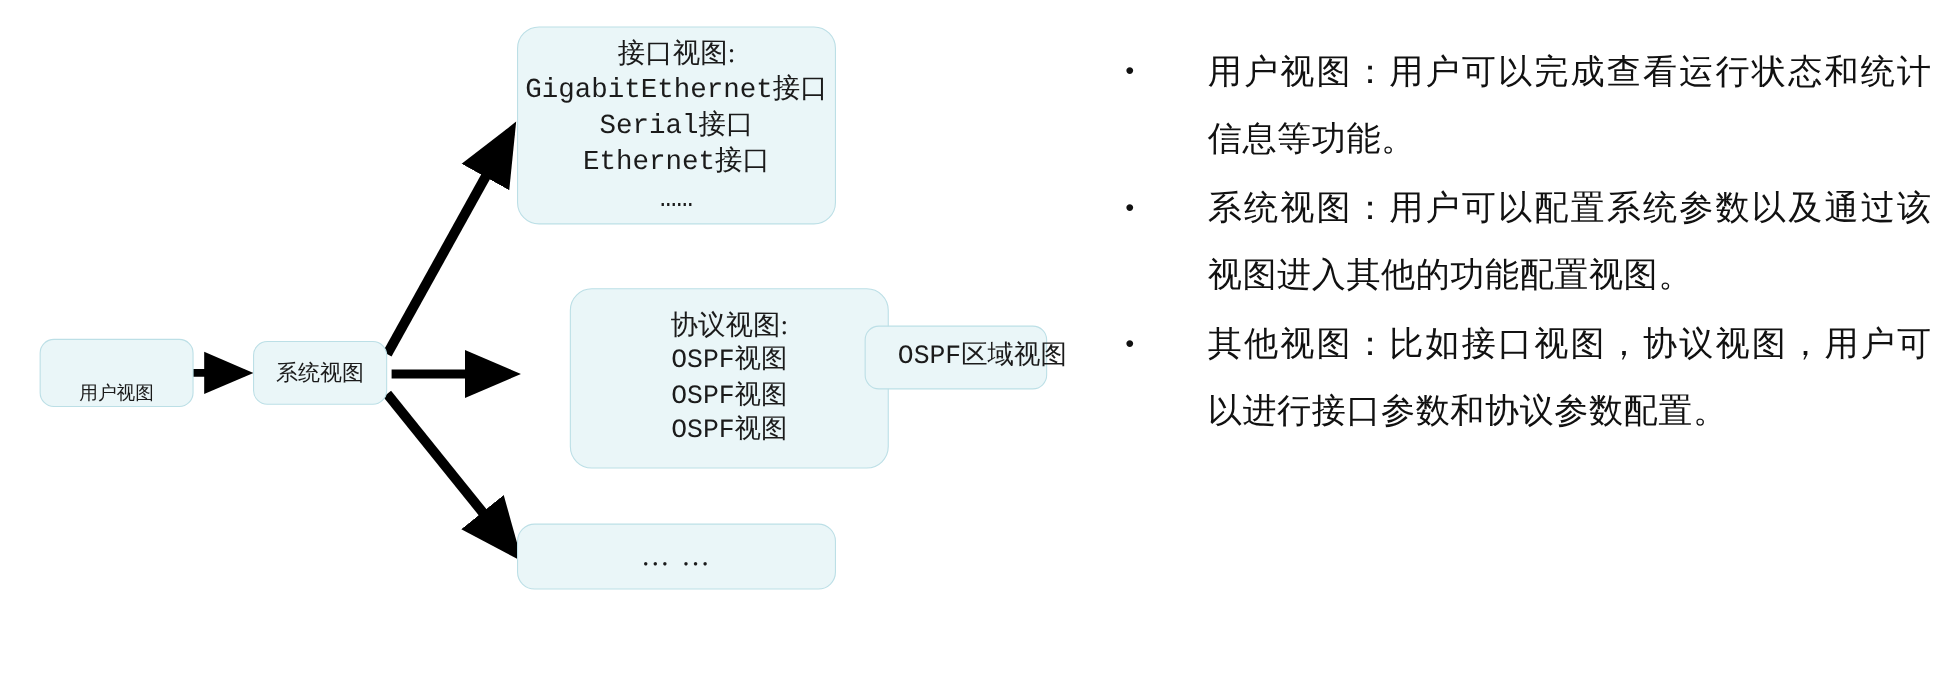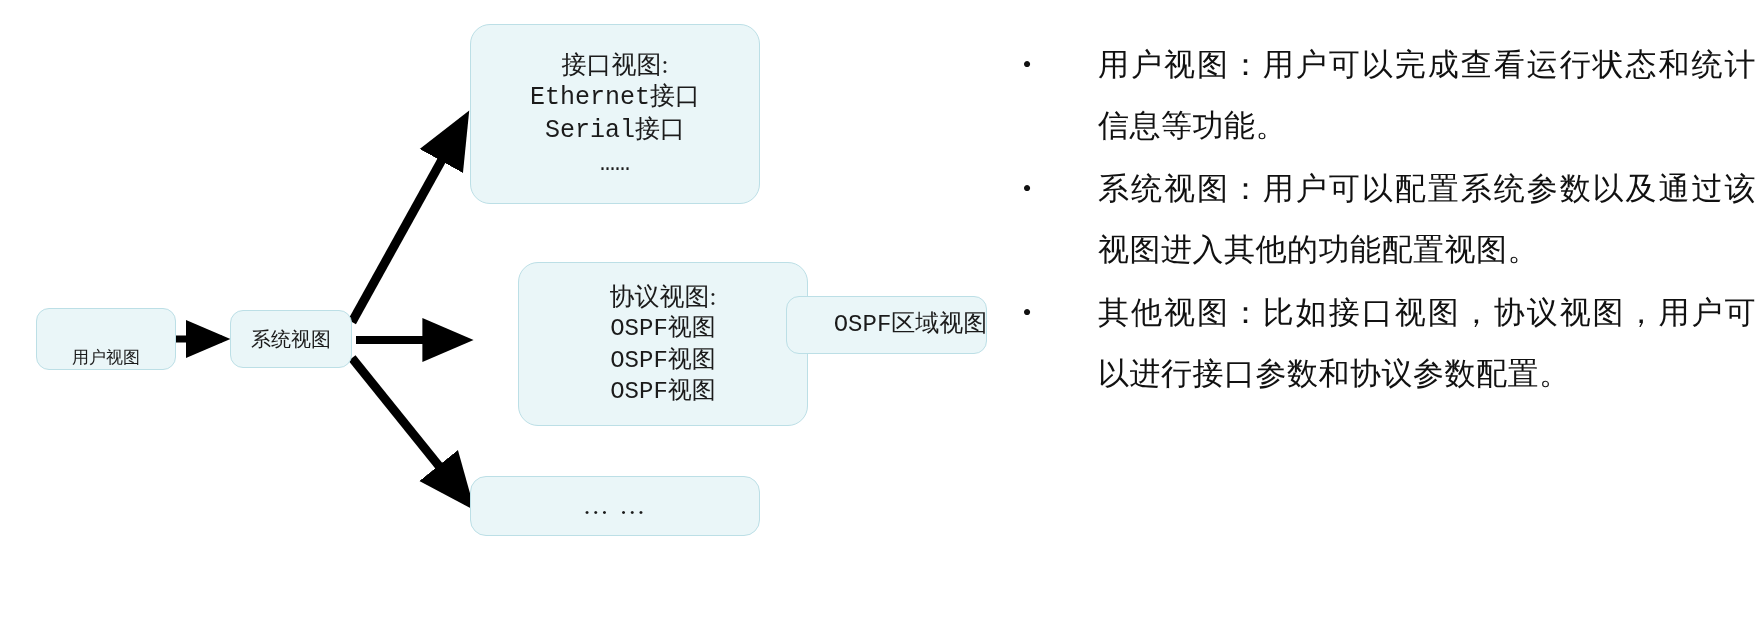--- a/index.html
+++ b/index.html
@@ -66,21 +66,21 @@
     justify-content: flex-end;
   }
   .node-system {
     left: 230px; top: 310px;
     width: 122px; height: 58px;
     font-size: 20px;
     border-radius: 13px;
   }
   .node-ospf-area {
     left: 786px; top: 296px;
-    width: 201px; height: 58px;
+    width: 166px; height: 58px;
     font-size: 24px;
     border-radius: 13px;
     font-family: "Liberation Mono", "DejaVu Sans Mono", monospace;
     padding-left: 48px;
   }
 
   
   .node-interface {
     left: 470px; top: 24px;
     width: 290px; height: 180px;
@@ -173,22 +173,23 @@
     <div class="node node-user">
       <span class="line">用户视图</span>
     </div>
 
     <div class="node node-system">
       <span class="line">系统视图</span>
     </div>
 
     <div class="node node-interface">
       <span class="line head">接口视图:</span>
+      <span class="line">GigabitEthernet接口</span>
+      <span class="line">Serial接口</span>
       <span class="line">Ethernet接口</span>
-      <span class="line">Serial接口</span>
       <span class="line">……</span>
     </div>
 
     <div class="node node-protocol">
       <span class="line">协议视图:</span>
       <span class="line mono">OSPF视图</span>
       <span class="line mono">OSPF视图</span>
       <span class="line mono">OSPF视图</span>
     </div>
 

